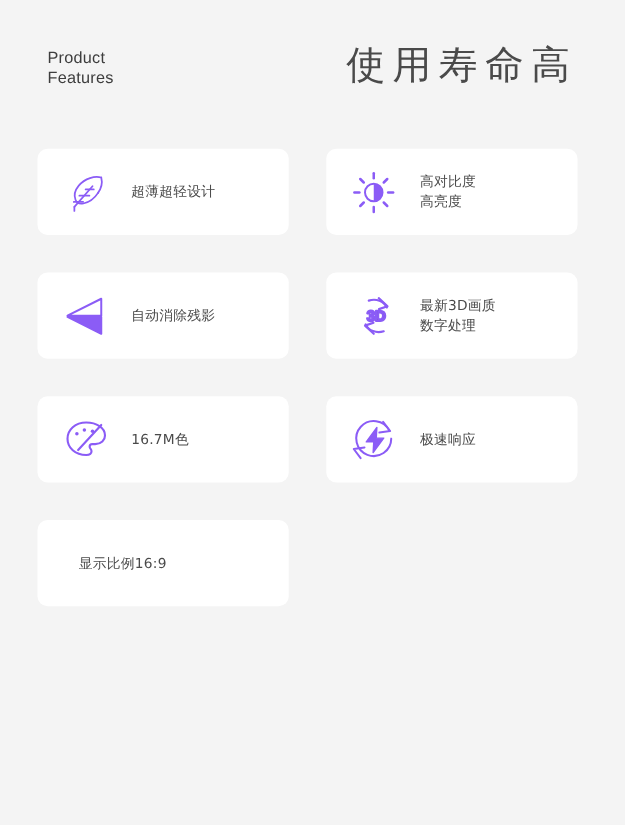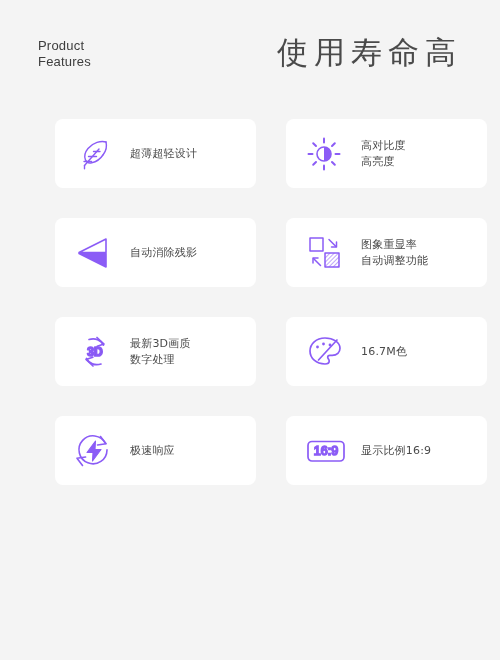--- a/index.html
+++ b/index.html
@@ -48,21 +48,21 @@
     font-weight: 300;
     color: #4a4a4a;
     letter-spacing: 6px;
     text-indent: 6px;
     font-family: "DejaVu Sans", "Liberation Sans", sans-serif;
   }
 
   
   .grid {
     position: absolute;
-    left: 55px;
+    left: 30px;
     top: 119px;
     width: 414px;
     display: grid;
     grid-template-columns: 201px 201px;
     column-gap: 12px;
     row-gap: 13px;
     gap: 30px;
   }
   .card {
     height: 69px;
@@ -151,39 +151,20 @@
     <div class="card">
       <div class="icon-wrap">
         <svg width="38" height="34" viewBox="0 0 38 34" fill="none" stroke="currentColor" stroke-width="1.6" stroke-linejoin="round">
           <path d="M31 3 4 16.5h27z" fill="none"></path>
           <path d="M31 17.5 4 17.5 31 31z" fill="currentColor" stroke="currentColor"></path>
         </svg>
       </div>
       <div class="card-label">自动消除残影</div>
     </div>
 
-    <div class="card">
-      <div class="icon-wrap">
-        <svg width="38" height="38" viewBox="0 0 38 38" fill="none" stroke="currentColor" stroke-width="1.5" stroke-linecap="round" stroke-linejoin="round">
-          <defs>
-            <pattern id="hatch" width="3" height="3" patternUnits="userSpaceOnUse" patternTransform="rotate(45)">
-              <line x1="0" y1="0" x2="0" y2="3" stroke="currentColor" stroke-width="1.1"></line>
-            </pattern>
-          </defs>
-          <rect x="4" y="4" width="13" height="13"></rect>
-          <rect x="19" y="19" width="14" height="14" fill="url(#hatch)"></rect>
-          <path d="M23 5.5l7 7"></path>
-          <path d="M30.5 8v5h-5"></path>
-          <path d="M14.5 31.5l-7-7"></path>
-          <path d="M7 29v-5h5"></path>
-        </svg>
-      </div>
-      <div class="card-label">图象重显率
-自动调整功能</div>
-    </div>
 
     <div class="card">
       <div class="icon-wrap">
         <svg width="40" height="38" viewBox="0 0 40 38" fill="none" stroke="currentColor" stroke-width="1.7" stroke-linecap="round" stroke-linejoin="round">
           <path d="M14 6.5c6-2 12 .5 14.5 5.5"></path>
           <path d="M22 4.5 29 11l-6.8 2.3"></path>
           <path d="M26 31c-6 2-12-.5-14.5-5.5"></path>
           <path d="M18 33 11 26.5l6.8-2.3"></path>
           <text class="icon-text" x="20" y="23" text-anchor="middle">3D</text>
         </svg>
@@ -212,26 +193,20 @@
           <path d="M25.5 4.5l5.6 7.3-8.6 1.2"></path>
           <path d="M7.5 33.5L2 26.2l8.6-1.2"></path>
           <path d="M20.5 9 12 20.5h6L17.5 29 26 17.5h-6z" fill="currentColor" stroke="currentColor" stroke-width="1.1"></path>
         </svg>
       </div>
       <div class="card-label">极速响应</div>
     </div>
 
 
     <div class="card">
-      <div class="icon-wrap">
-        <svg width="40" height="28" viewBox="0 0 40 28" fill="none" stroke="currentColor" stroke-width="1.7">
-          <rect x="2" y="4.5" width="36" height="19.5" rx="4"></rect>
-          <text class="icon-text" x="20" y="18" text-anchor="middle" style="font-size:12.5px;font-weight:400">16:9</text>
-        </svg>
-      </div>
       <div class="card-label">显示比例16:9</div>
     </div>
 
 
 
 
   </div>
 </div>
 
 </body></html>

